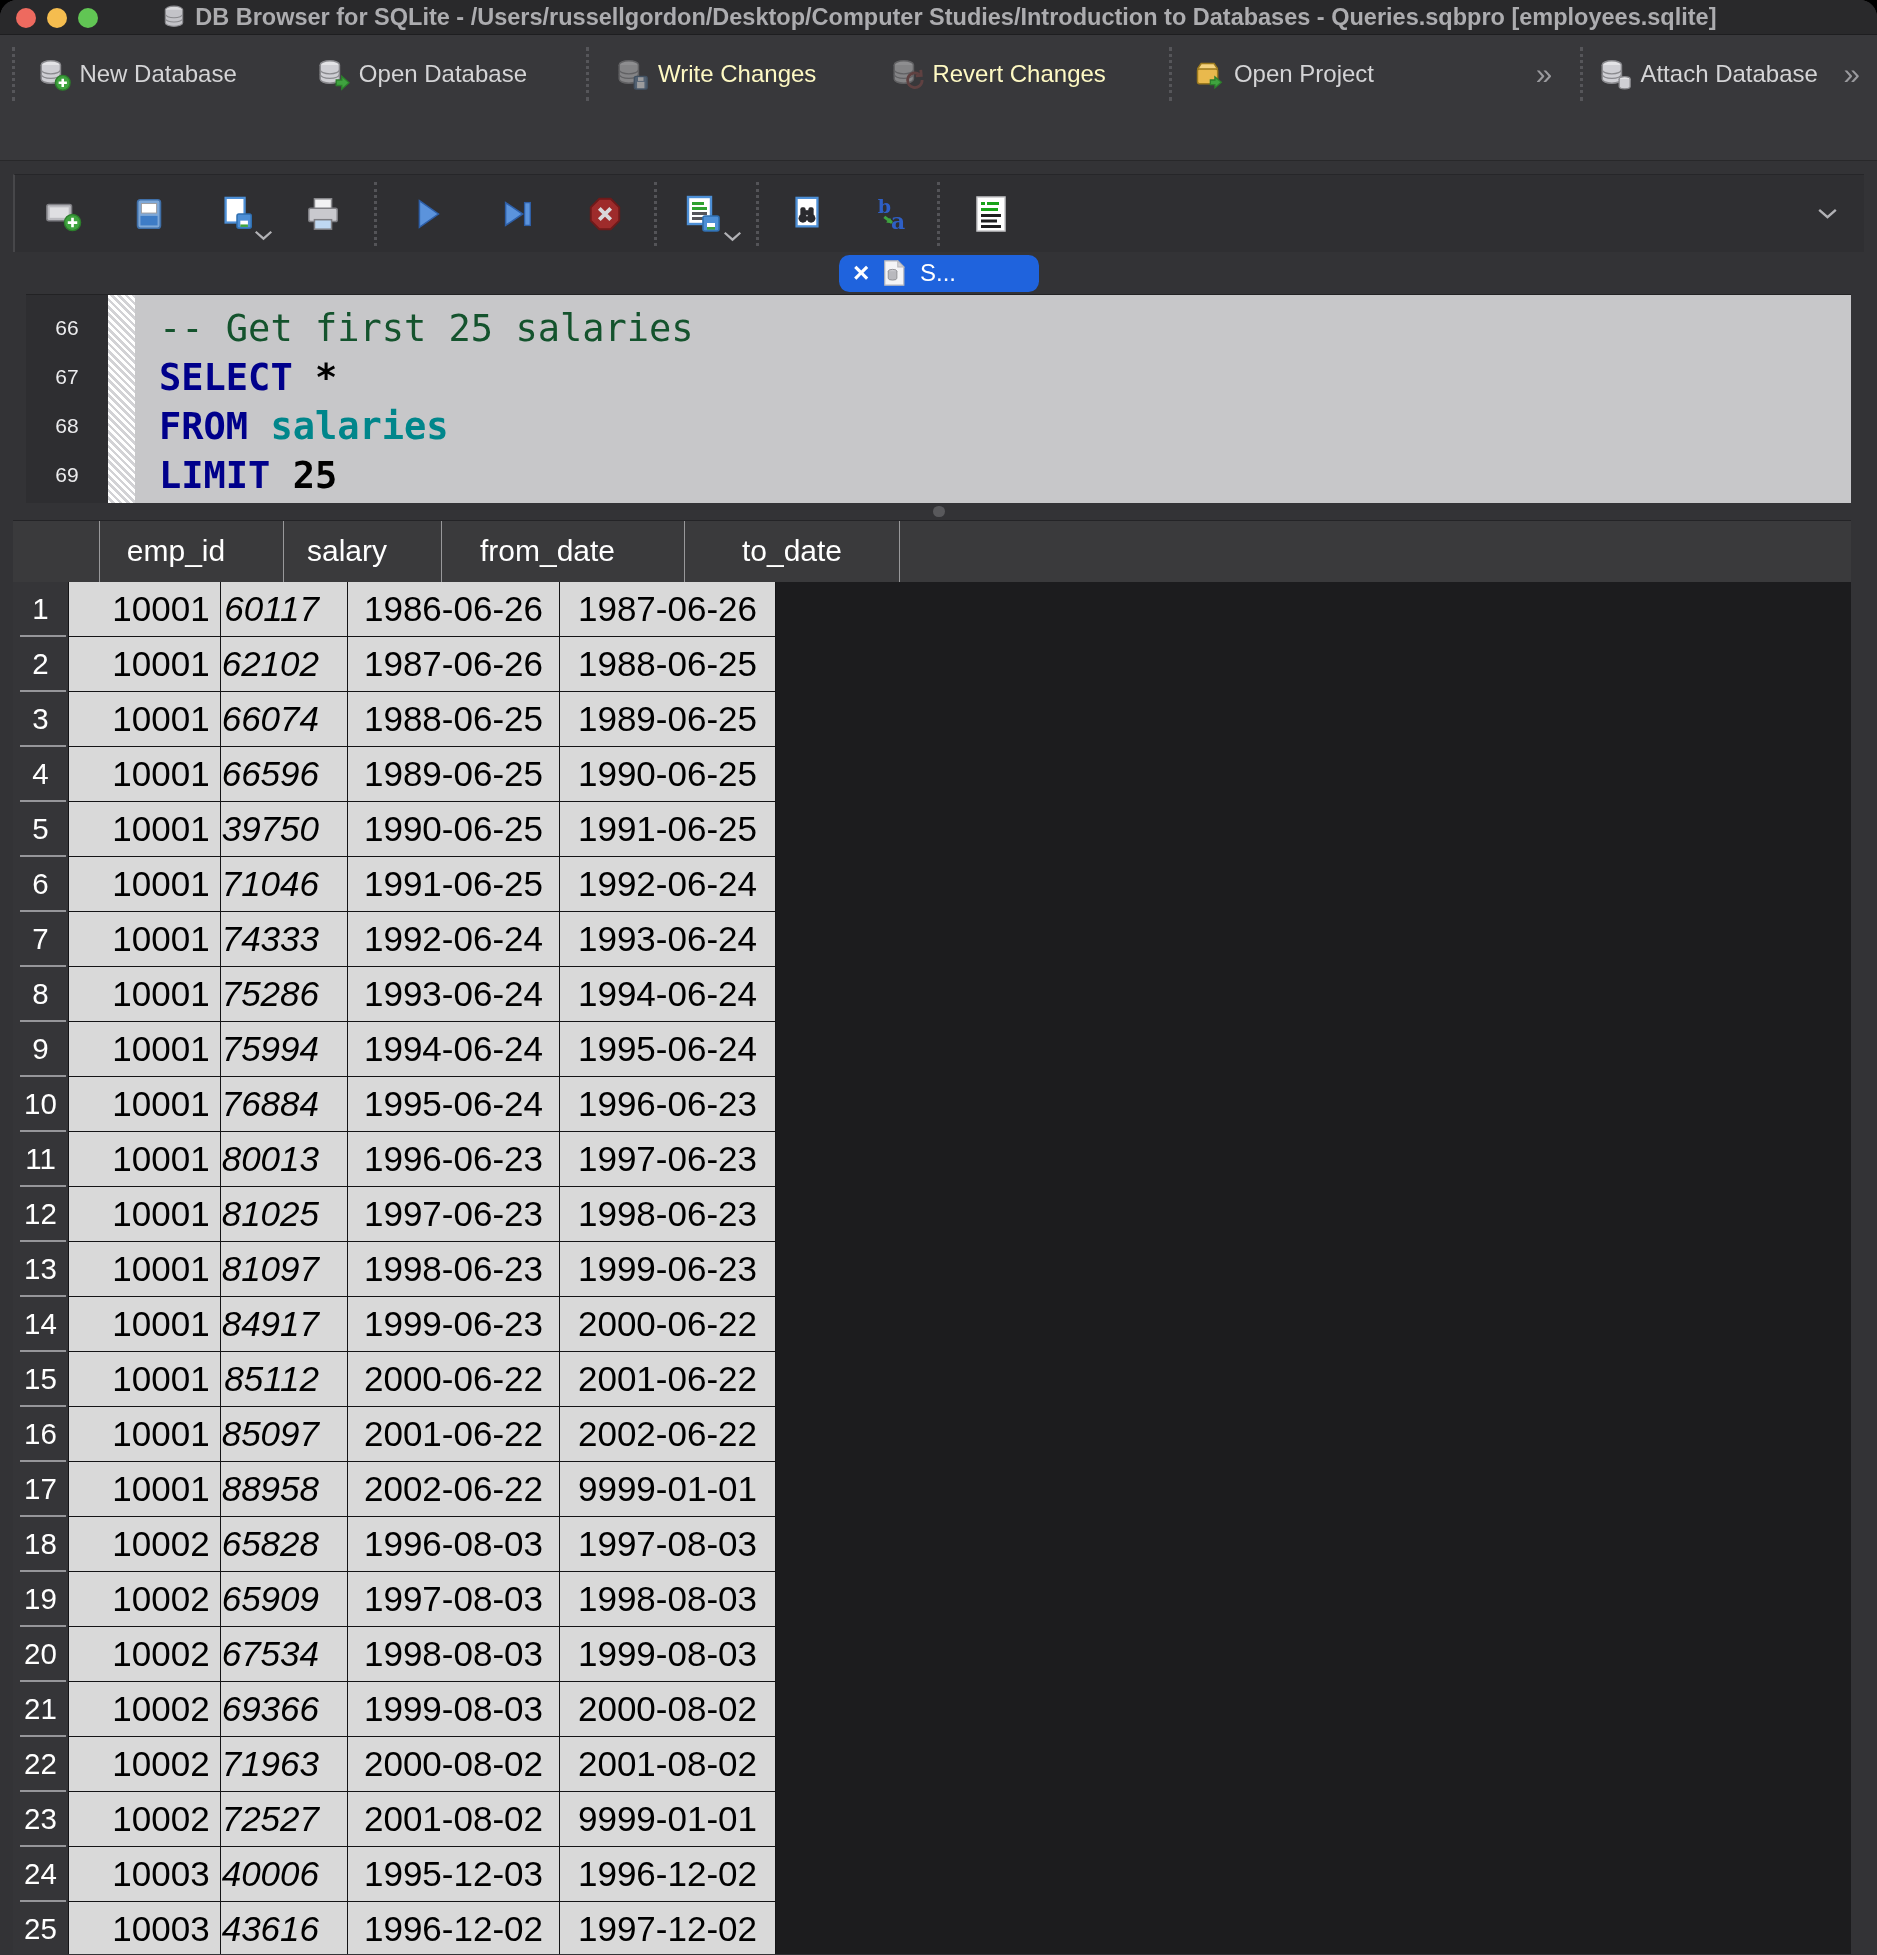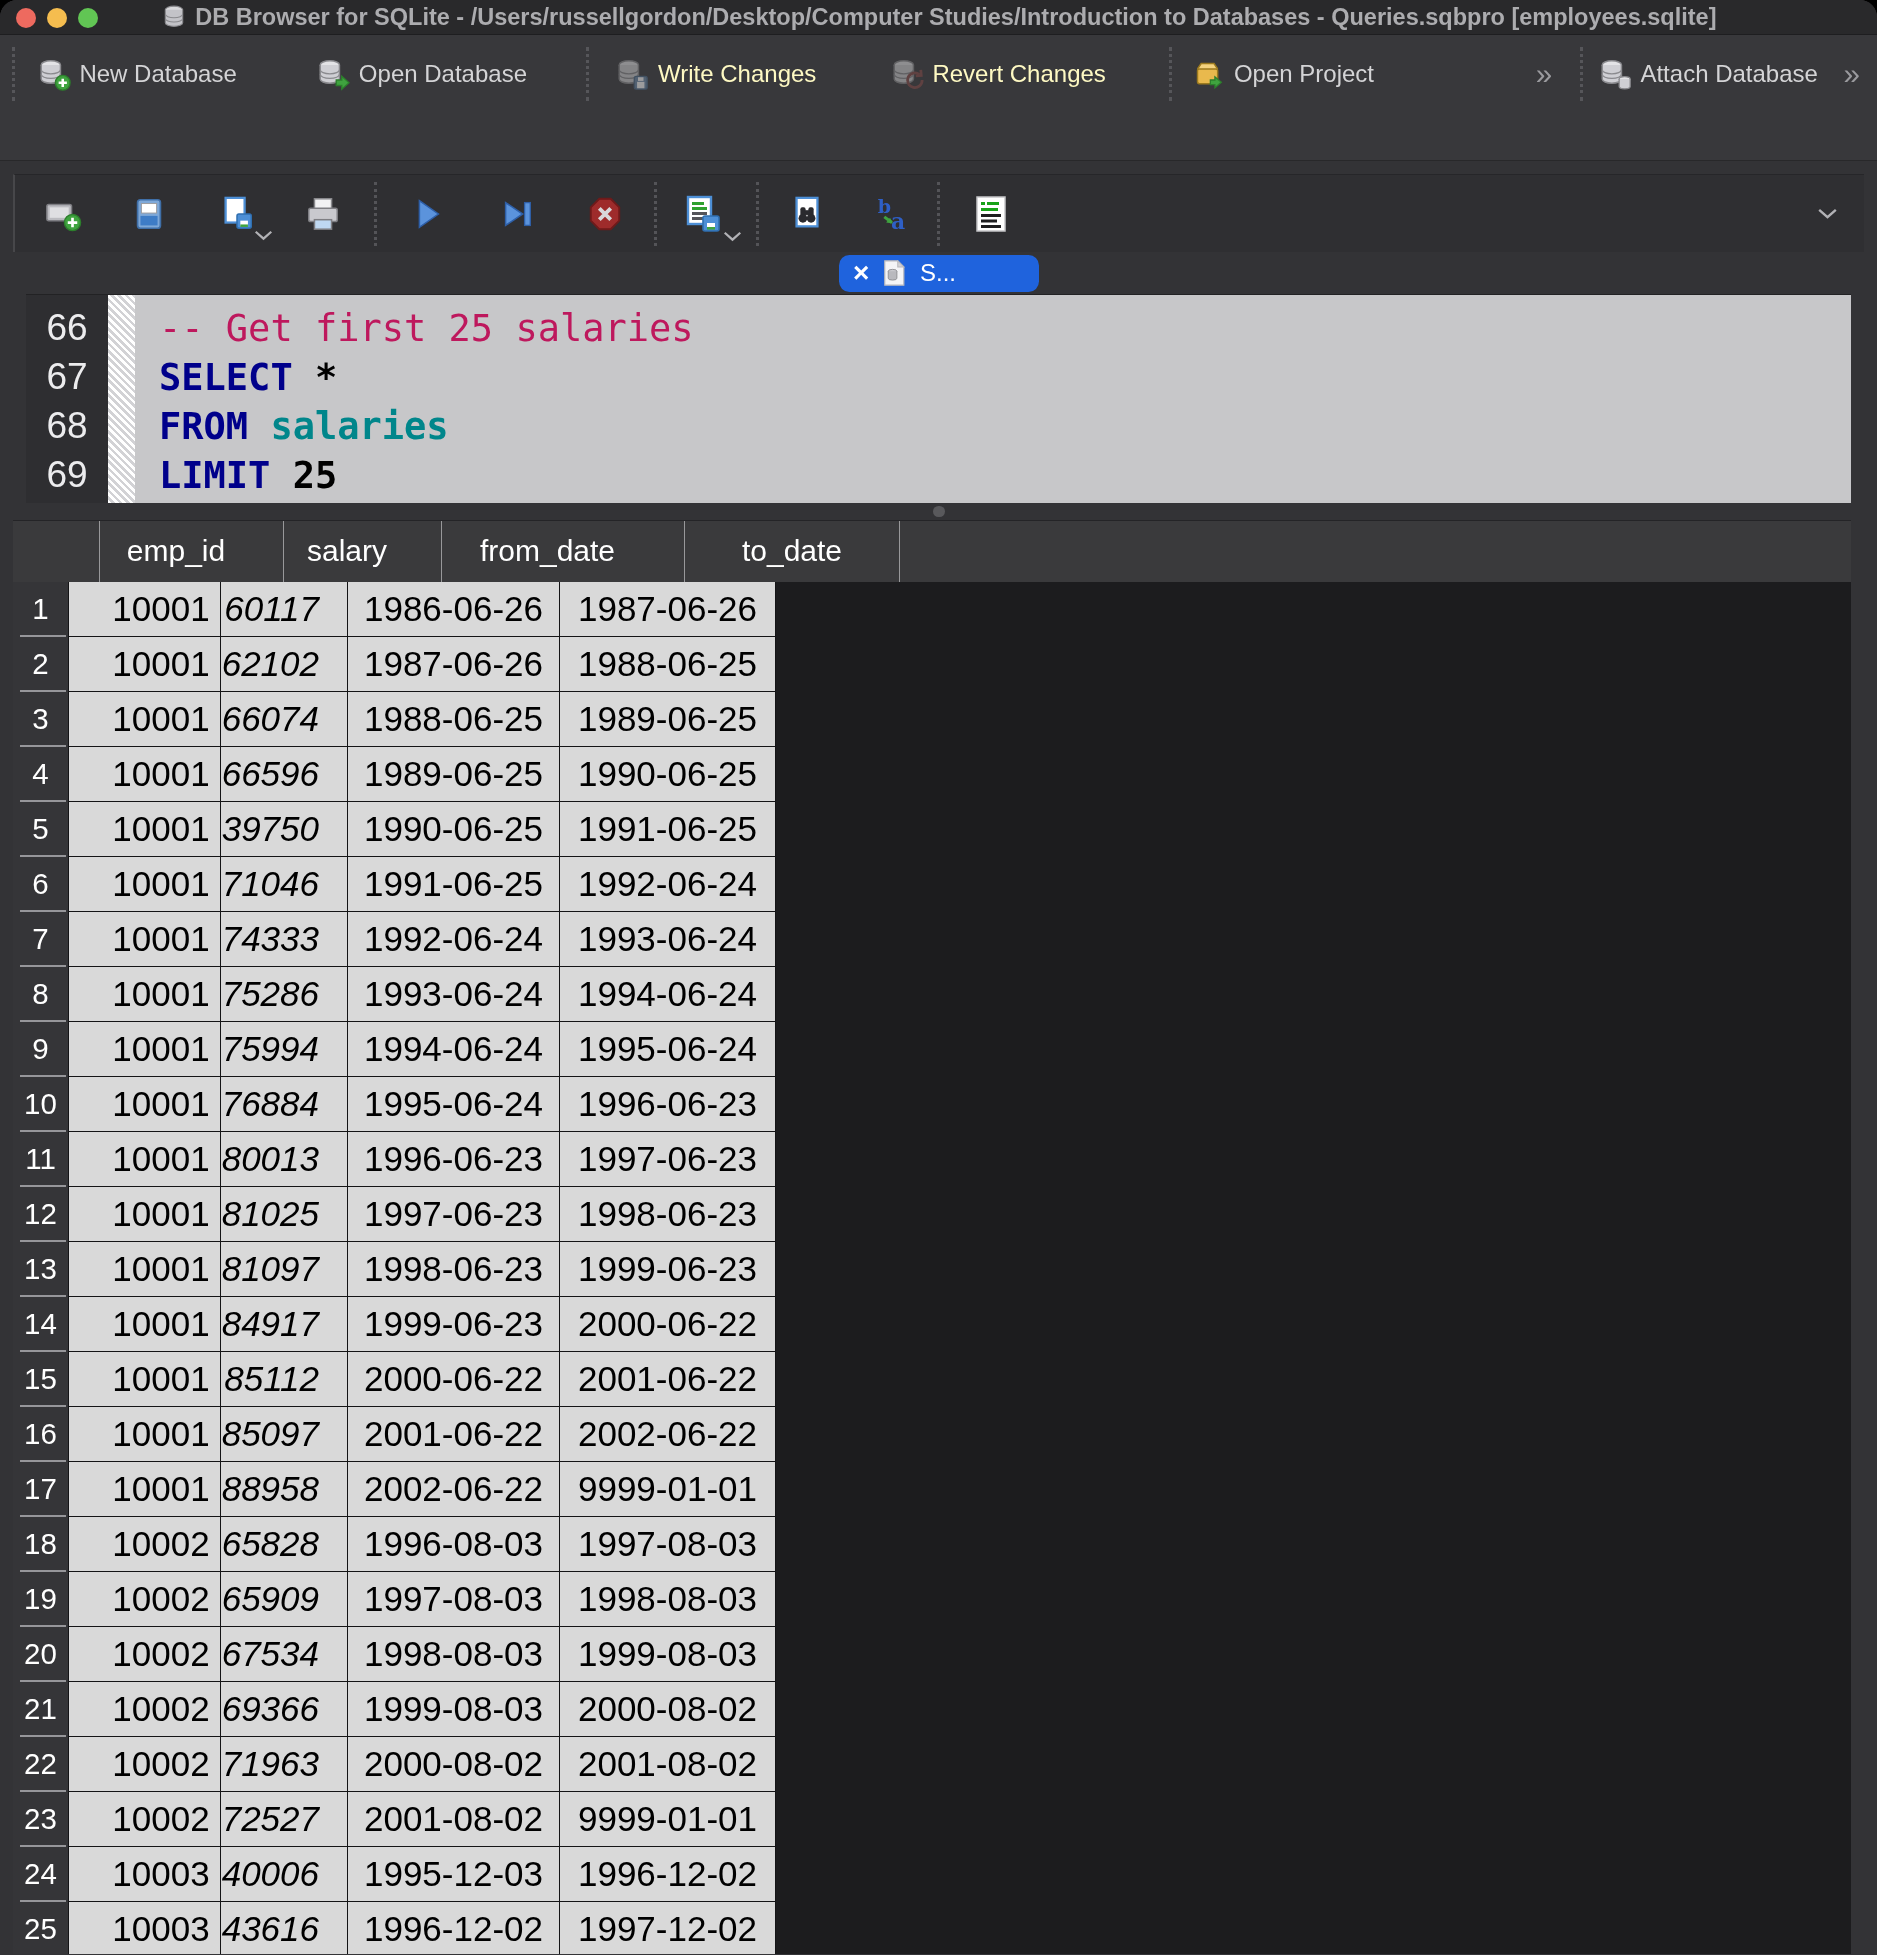--- a/index.html
+++ b/index.html
@@ -51,25 +51,25 @@
   .sqltab-strip { position:relative; height:42px; }
   .sqltab { position:absolute; left:826px; top:2.6px; width:200px; height:37px; background:#1F63DD;
             border-radius:10.4px; display:flex; align-items:center; gap:14px; padding:0 14px; }
   .sqltab .close-x { color:#FFF; font-size:28px; line-height:28px; font-weight:bold; }
   .sqltab .sqltab-label { color:#FFF; font-size:24px; }
 
   
   .editor { height:209px; margin:0 13px; background:#C7C7C9; border-top:1.7px solid #222224; display:flex; }
   .gutter { width:82px; background:#2E2E31; padding-top:8.7px; }
   .ln { height:49px; display:flex; align-items:center; justify-content:center;
-        color:#ECECEE; font-size:37px; }
+        color:#ECECEE; font-size:21px; }
   .fold { width:27px; background:repeating-linear-gradient(45deg,#FFFFFF 0 2.6px,#D2D2D5 2.6px 5.2px); }
   .code { flex:1; padding:8.7px 0 0 24px; font-family:"DejaVu Sans Mono", monospace; font-size:37px; }
   .code-line { height:49px; display:flex; align-items:center; white-space:pre; }
-  .seg-comment { color:#be185d; }
+  .seg-comment { color:#14532d; }
   .seg-keyword { color:#00008B; font-weight:bold; }
   .seg-identifier { color:#00868B; font-weight:bold; }
   .seg-plain { color:#000; font-weight:bold; }
 
   
   .splitter { height:16.5px; position:relative; }
   .splitter::after { content:""; position:absolute; left:50%; top:50%; width:11.3px; height:11.3px;
                      margin:-5.2px 0 0 -5.2px; border-radius:50%; background:#59595C; }
 
   

